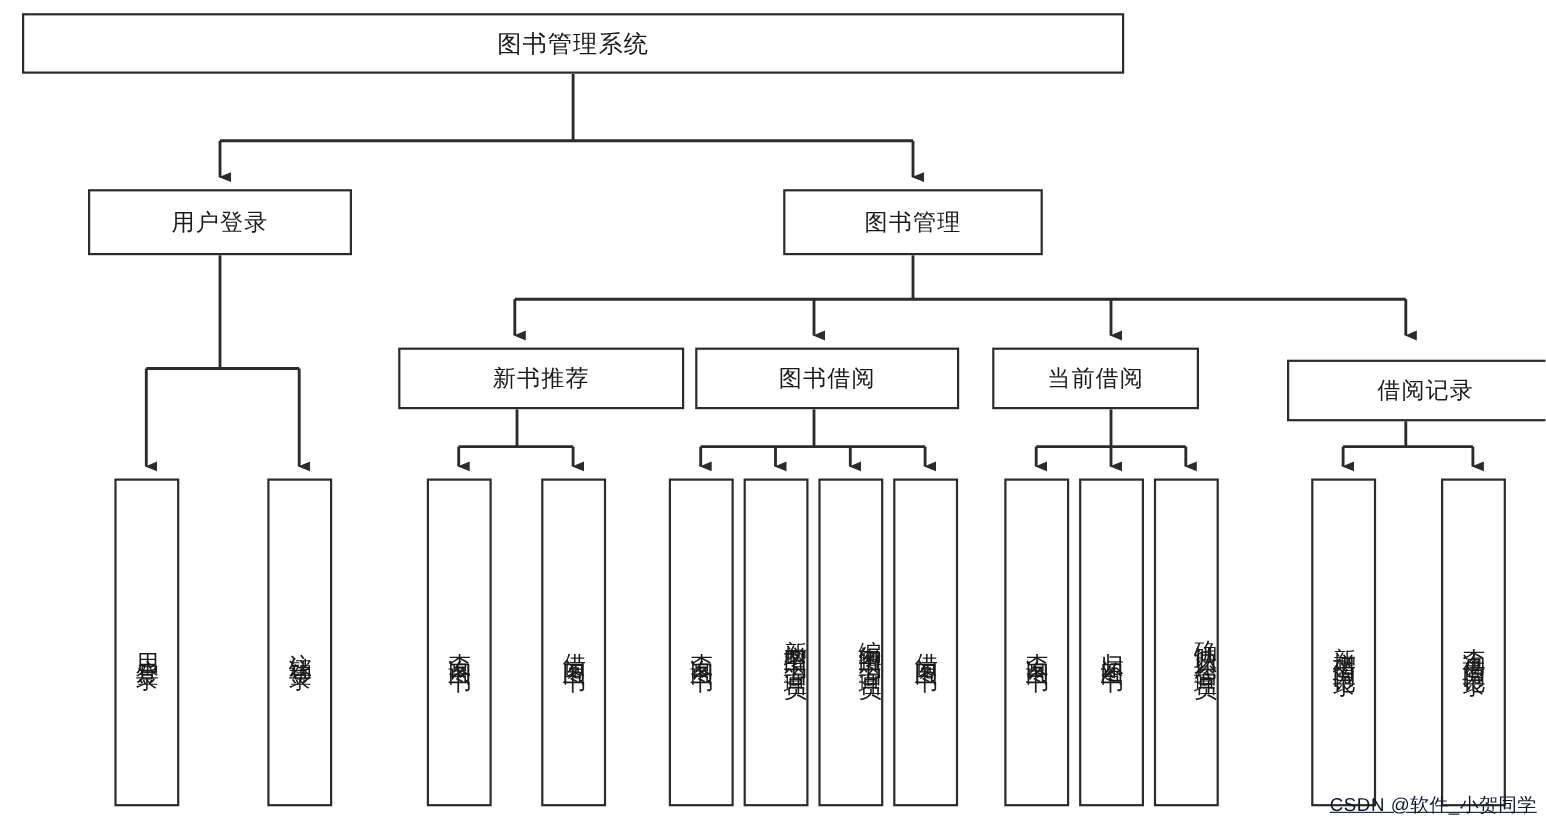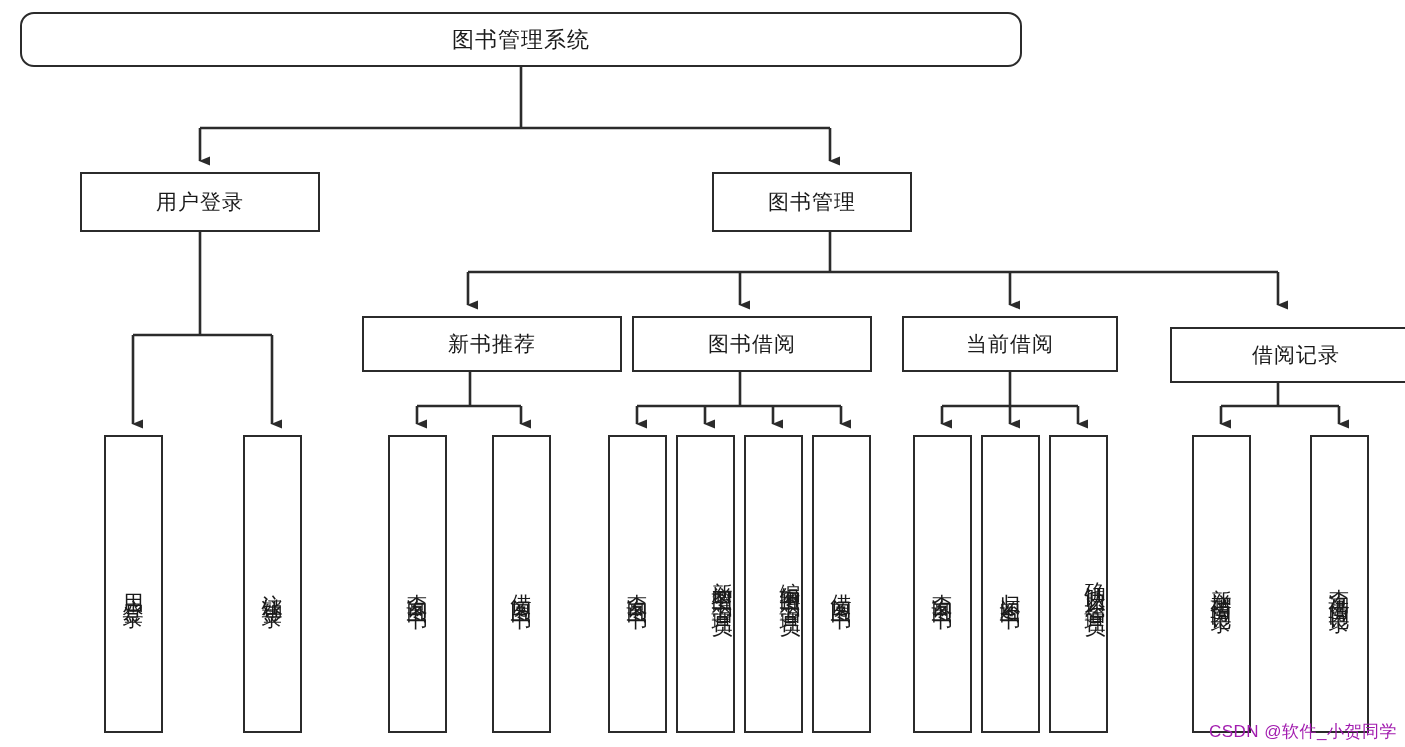--- a/index.html
+++ b/index.html
@@ -9,22 +9,22 @@
   svg#wires{position:absolute;left:0;top:0;width:1405px;height:747px;}
   .node{position:absolute;box-sizing:border-box;background:#ffffff;
         border:2.5px solid #2b2b2b;display:flex;align-items:center;
         justify-content:center;color:#1a1a1a;}
   .node.h{font-size:21px;letter-spacing:1px;}
   .node.root{font-size:22px;letter-spacing:1px;}
   .node.v{writing-mode:vertical-rl;text-orientation:upright;
           font-size:21px;letter-spacing:5px;padding-top:6px;
           align-items:flex-start;justify-content:center;line-height:1;}
   .node.v.tall{align-items:center;}
-  .wm{position:absolute;right:8px;bottom:4px;color:#a21caf;font-size:17px;
-      letter-spacing:.5px;white-space:nowrap;}
+  .wm{position:absolute;right:8px;bottom:4px;color:#0f172a;font-size:17px;
+      letter-spacing:.5px;white-space:nowrap;text-decoration:underline;}
 </style>
 </head>
 <body>
 
 <div id="canvas">
 
   <svg id="wires" viewBox="0 0 1405 747" xmlns="http://www.w3.org/2000/svg">
     <defs>
       <marker id="ah" markerWidth="10" markerHeight="11" refX="5" refY="10" orient="auto" markerUnits="userSpaceOnUse">
         <path d="M0.5,0 L9.5,0 L5,11 Z" fill="#2b2b2b"></path>
@@ -67,28 +67,28 @@
       <path d="M1010,406 L1010,424" marker-end="url(#ah)"></path>
       <path d="M1078,406 L1078,424" marker-end="url(#ah)"></path>
 
       <path d="M1278,372 L1278,406"></path>
       <path d="M1221,406 L1339,406"></path>
       <path d="M1221,406 L1221,424" marker-end="url(#ah)"></path>
       <path d="M1339,406 L1339,424" marker-end="url(#ah)"></path>
     </g>
   </svg>
 
-  <div class="node root" style="left:20px;top:12px;width:1002px;height:55px;border-radius:14px;">图书管理系统</div>
+  <div class="node root" style="left:20px;top:12px;width:1002px;height:55px;">图书管理系统</div>
 
   <div class="node h" style="left:80px;top:172px;width:240px;height:60px;">用户登录</div>
-  <div class="node h" style="left:712px;top:172px;width:200px;height:60px;">图书管理</div>
+  <div class="node h" style="left:712px;top:172px;width:236px;height:60px;">图书管理</div>
 
   <div class="node h" style="left:362px;top:316px;width:260px;height:56px;">新书推荐</div>
   <div class="node h" style="left:632px;top:316px;width:240px;height:56px;">图书借阅</div>
-  <div class="node h" style="left:902px;top:316px;width:216px;height:56px;">当前借阅</div>
+  <div class="node h" style="left:902px;top:316px;width:188px;height:56px;">当前借阅</div>
   <div class="node h" style="left:1170px;top:327px;width:252px;height:56px;">借阅记录</div>
 
   <div class="node v tall" style="left:104px;top:435px;width:59px;height:298px;">用户登录</div>
   <div class="node v tall" style="left:243px;top:435px;width:59px;height:298px;">注销登录</div>
 
   <div class="node v tall" style="left:388px;top:435px;width:59px;height:298px;">查询图书</div>
   <div class="node v tall" style="left:492px;top:435px;width:59px;height:298px;">借阅图书</div>
 
   <div class="node v tall" style="left:608px;top:435px;width:59px;height:298px;">查询图书</div>
   <div class="node v" style="left:676px;top:435px;width:59px;height:298px;">新增图书（管理员）</div>

